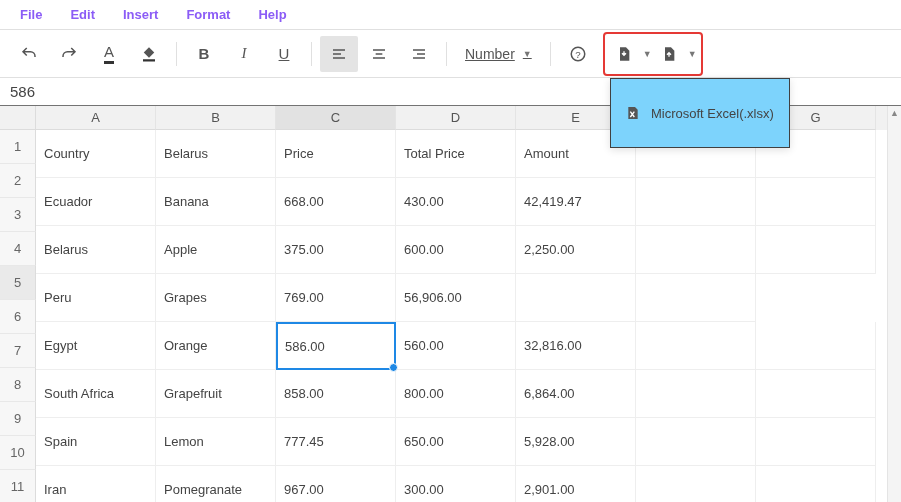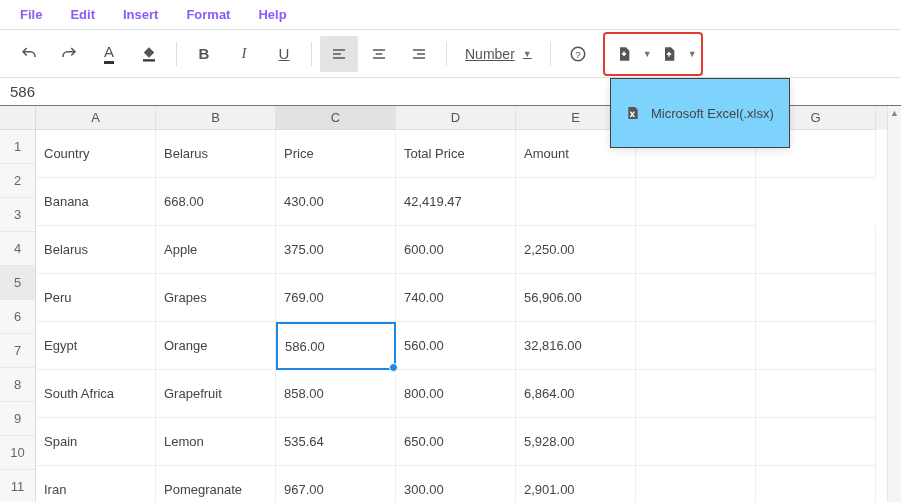--- a/index.html
+++ b/index.html
@@ -336,41 +336,41 @@
         <div class="row">
           <div class="cell">Country</div>
           <div class="cell">Belarus</div>
           <div class="cell">Price</div>
           <div class="cell">Total Price</div>
           <div class="cell">Amount</div>
           <div class="cell"></div>
           <div class="cell"></div>
         </div>
         <div class="row">
+          <div class="cell">Ecuador</div>
           <div class="cell">Banana</div>
           <div class="cell">668.00</div>
           <div class="cell">430.00</div>
           <div class="cell">42,419.47</div>
           <div class="cell"></div>
           <div class="cell"></div>
         </div>
         <div class="row">
           <div class="cell">Belarus</div>
           <div class="cell">Apple</div>
           <div class="cell">375.00</div>
           <div class="cell">600.00</div>
           <div class="cell">2,250.00</div>
           <div class="cell"></div>
           <div class="cell"></div>
         </div>
         <div class="row">
           <div class="cell">Peru</div>
           <div class="cell">Grapes</div>
           <div class="cell">769.00</div>
-          <div class="cell">740.00</div>
           <div class="cell">56,906.00</div>
           <div class="cell"></div>
           <div class="cell"></div>
         </div>
         <div class="row">
           <div class="cell">Egypt</div>
           <div class="cell">Orange</div>
           <div class="cell selected">586.00</div>
           <div class="cell">560.00</div>
           <div class="cell">32,816.00</div>
@@ -382,21 +382,21 @@
           <div class="cell">Grapefruit</div>
           <div class="cell">858.00</div>
           <div class="cell">800.00</div>
           <div class="cell">6,864.00</div>
           <div class="cell"></div>
           <div class="cell"></div>
         </div>
         <div class="row">
           <div class="cell">Spain</div>
           <div class="cell">Lemon</div>
-          <div class="cell">535.64</div>
+          <div class="cell">777.45</div>
           <div class="cell">650.00</div>
           <div class="cell">5,928.00</div>
           <div class="cell"></div>
           <div class="cell"></div>
         </div>
         <div class="row">
           <div class="cell">Iran</div>
           <div class="cell">Pomegranate</div>
           <div class="cell">967.00</div>
           <div class="cell">300.00</div>

